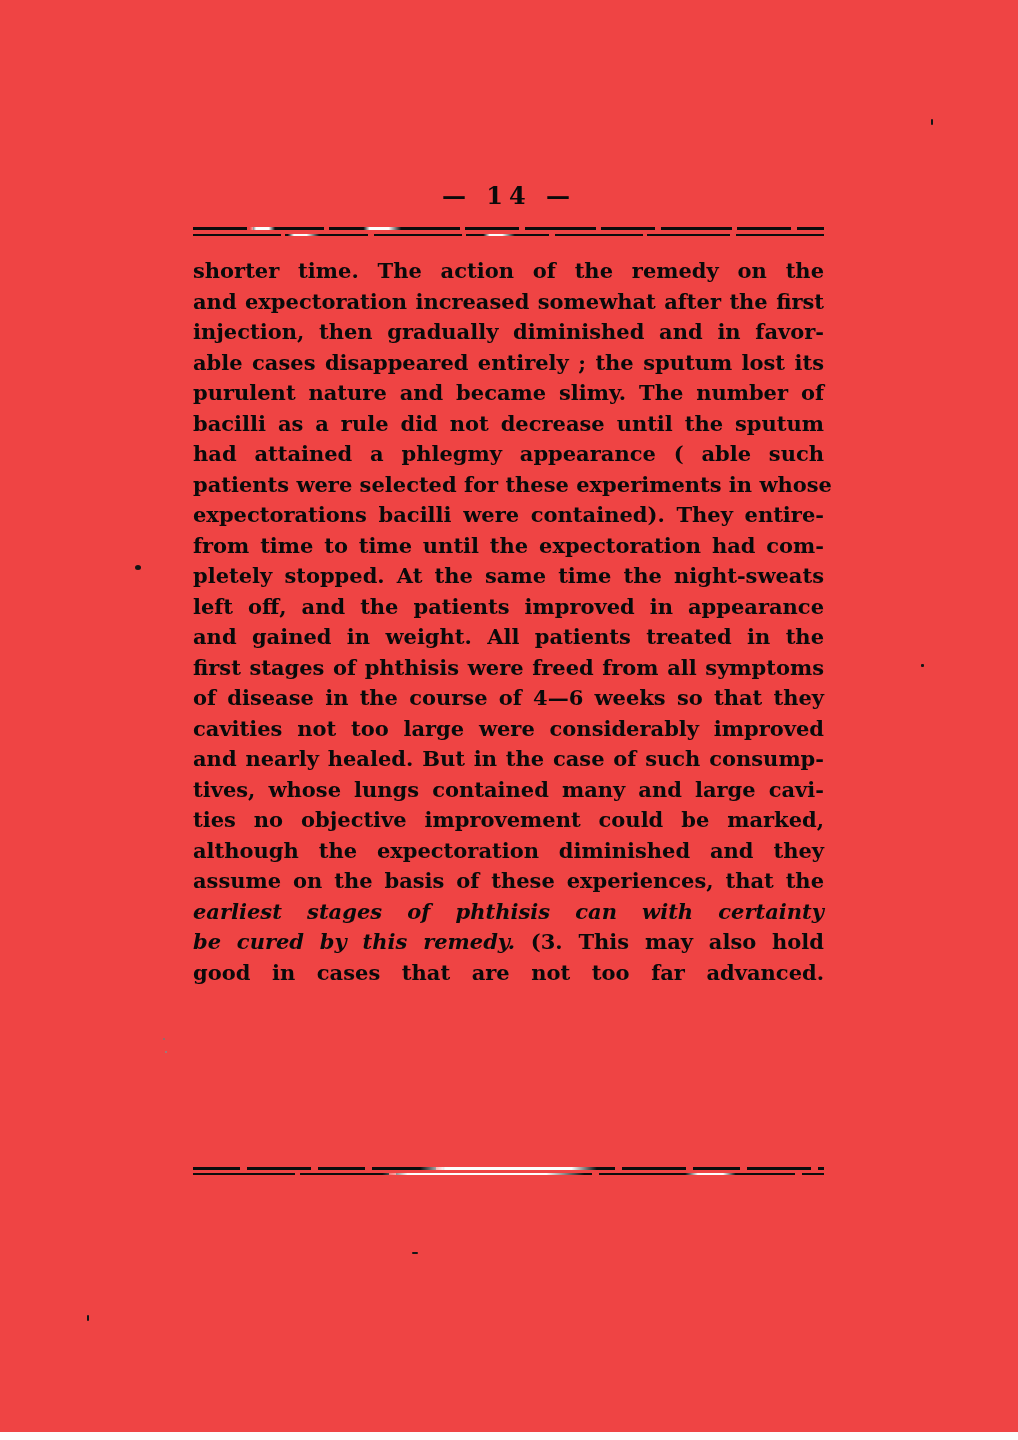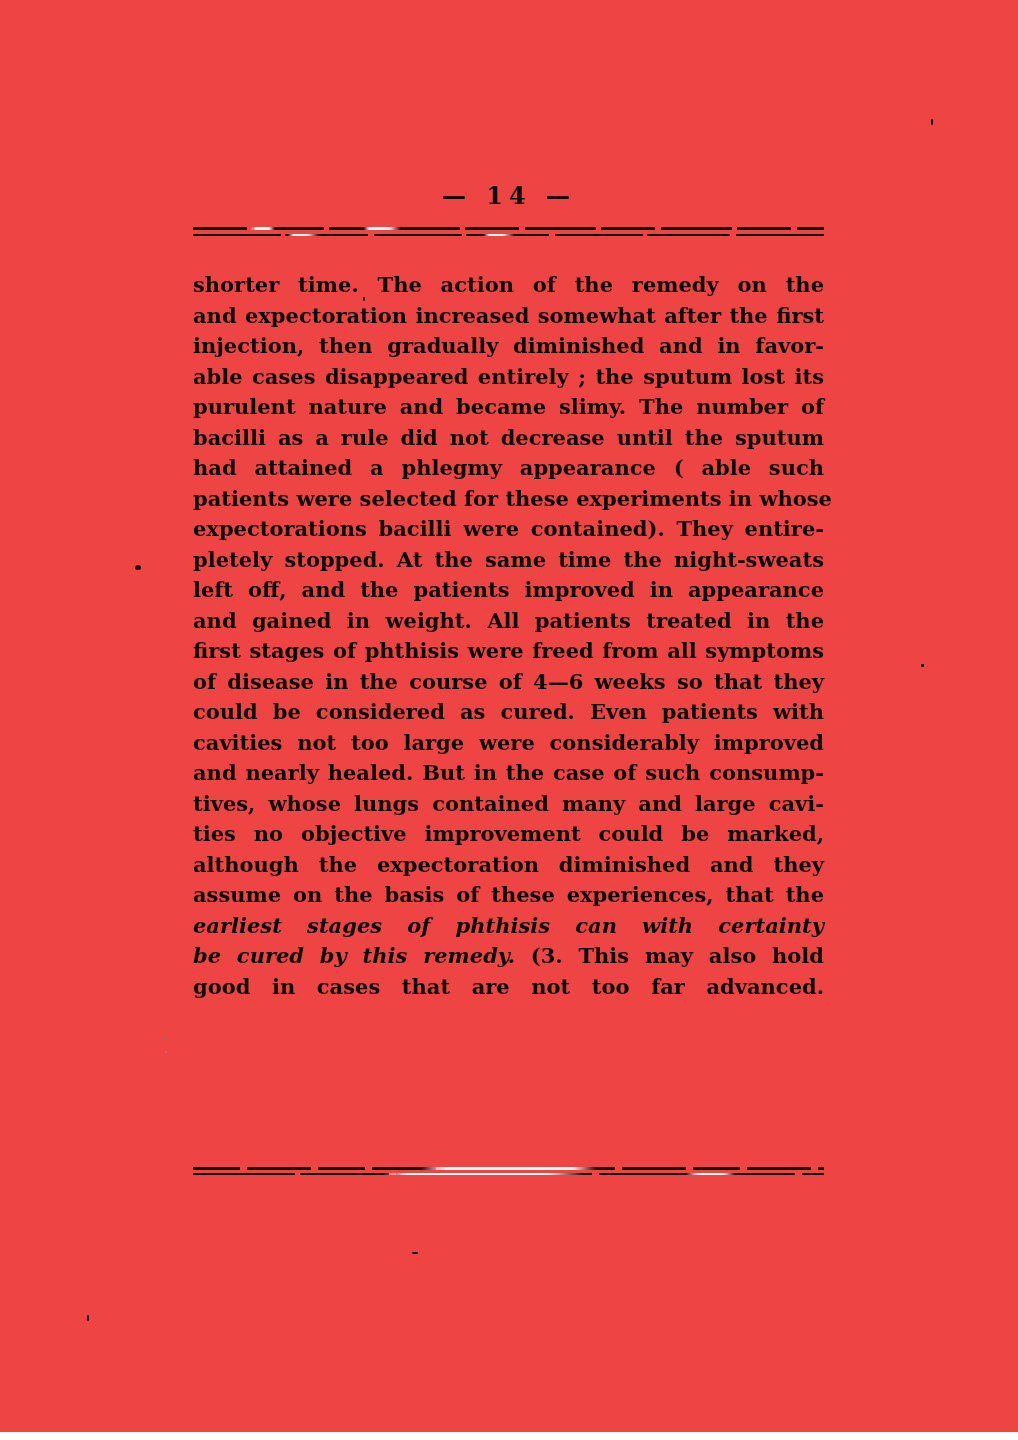--- a/index.html
+++ b/index.html
@@ -51,21 +51,21 @@
   }
   #bottom-rule-b {
     top: 1173px; height: 2px;
     background:
       linear-gradient(90deg, rgba(253,253,252,0) 0 30%, #fdfdfc 34% 56%, rgba(253,253,252,0) 62% 78%, #fdfdfc 80% 84%, rgba(253,253,252,0) 86% 100%),
       repeating-linear-gradient(90deg, #0d0d0d 0 102px, rgba(0,0,0,0) 102px 107px, #0d0d0d 107px 196px, rgba(0,0,0,0) 196px 203px);
   }
   
   #text-block {
     position: absolute;
-    top: 270px; left: 193px; width: 631px;
+    top: 256px; left: 193px; width: 631px;
     font-size: 21px;
     font-weight: 700;
     color: #0a0a0a;
   }
   .line {
     height: 30.5px;
     line-height: 30.5px;
     white-space: nowrap;
     text-align: justify;
     text-align-last: justify;
@@ -101,26 +101,26 @@
 
   <div class="line"><span>shorter time.  The action of the remedy on the</span></div>
       <div class="line"><span>and expectoration increased somewhat after the first</span></div>
       <div class="line"><span>injection, then gradually diminished and in favor-</span></div>
       <div class="line"><span>able cases disappeared entirely ; the sputum lost its</span></div>
       <div class="line"><span>purulent nature and became slimy.  The number of</span></div>
       <div class="line"><span>bacilli as a rule did not decrease until the sputum</span></div>
       <div class="line"><span>had attained a phlegmy appearance ( able such</span></div>
       <div class="line"><span>patients were selected for these experiments in whose</span></div>
       <div class="line"><span>expectorations bacilli were contained).  They entire-</span></div>
+      <div class="line"><span>from time to time until the expectoration had com-</span></div>
       <div class="line"><span>pletely stopped.  At the same time the night-sweats</span></div>
       <div class="line"><span>left off, and the patients improved in appearance</span></div>
       <div class="line"><span>and gained in weight.  All patients treated in the</span></div>
       <div class="line"><span>first stages of phthisis were freed from all symptoms</span></div>
       <div class="line"><span>of disease in the course of 4—6 weeks so that they</span></div>
-      <div class="line"><span>could be considered as cured.  Even patients with</span></div>
       <div class="line"><span>cavities not too large were considerably improved</span></div>
       <div class="line"><span>and nearly healed.  But in the case of such consump-</span></div>
       <div class="line"><span>tives, whose lungs contained many and large cavi-</span></div>
       <div class="line"><span>ties no objective improvement could be marked,</span></div>
       <div class="line"><span>although the expectoration diminished and they</span></div>
       <div class="line"><span>assume on the basis of these experiences, that the</span></div>
       <div class="line"><span class="it">earliest stages of phthisis can with certainty</span></div>
       <div class="line"><span class="it">be cured by this remedy.</span><span> (3.  This may also hold</span></div>
       <div class="line"><span>good in cases that are not too far advanced.</span></div>
     </div>

